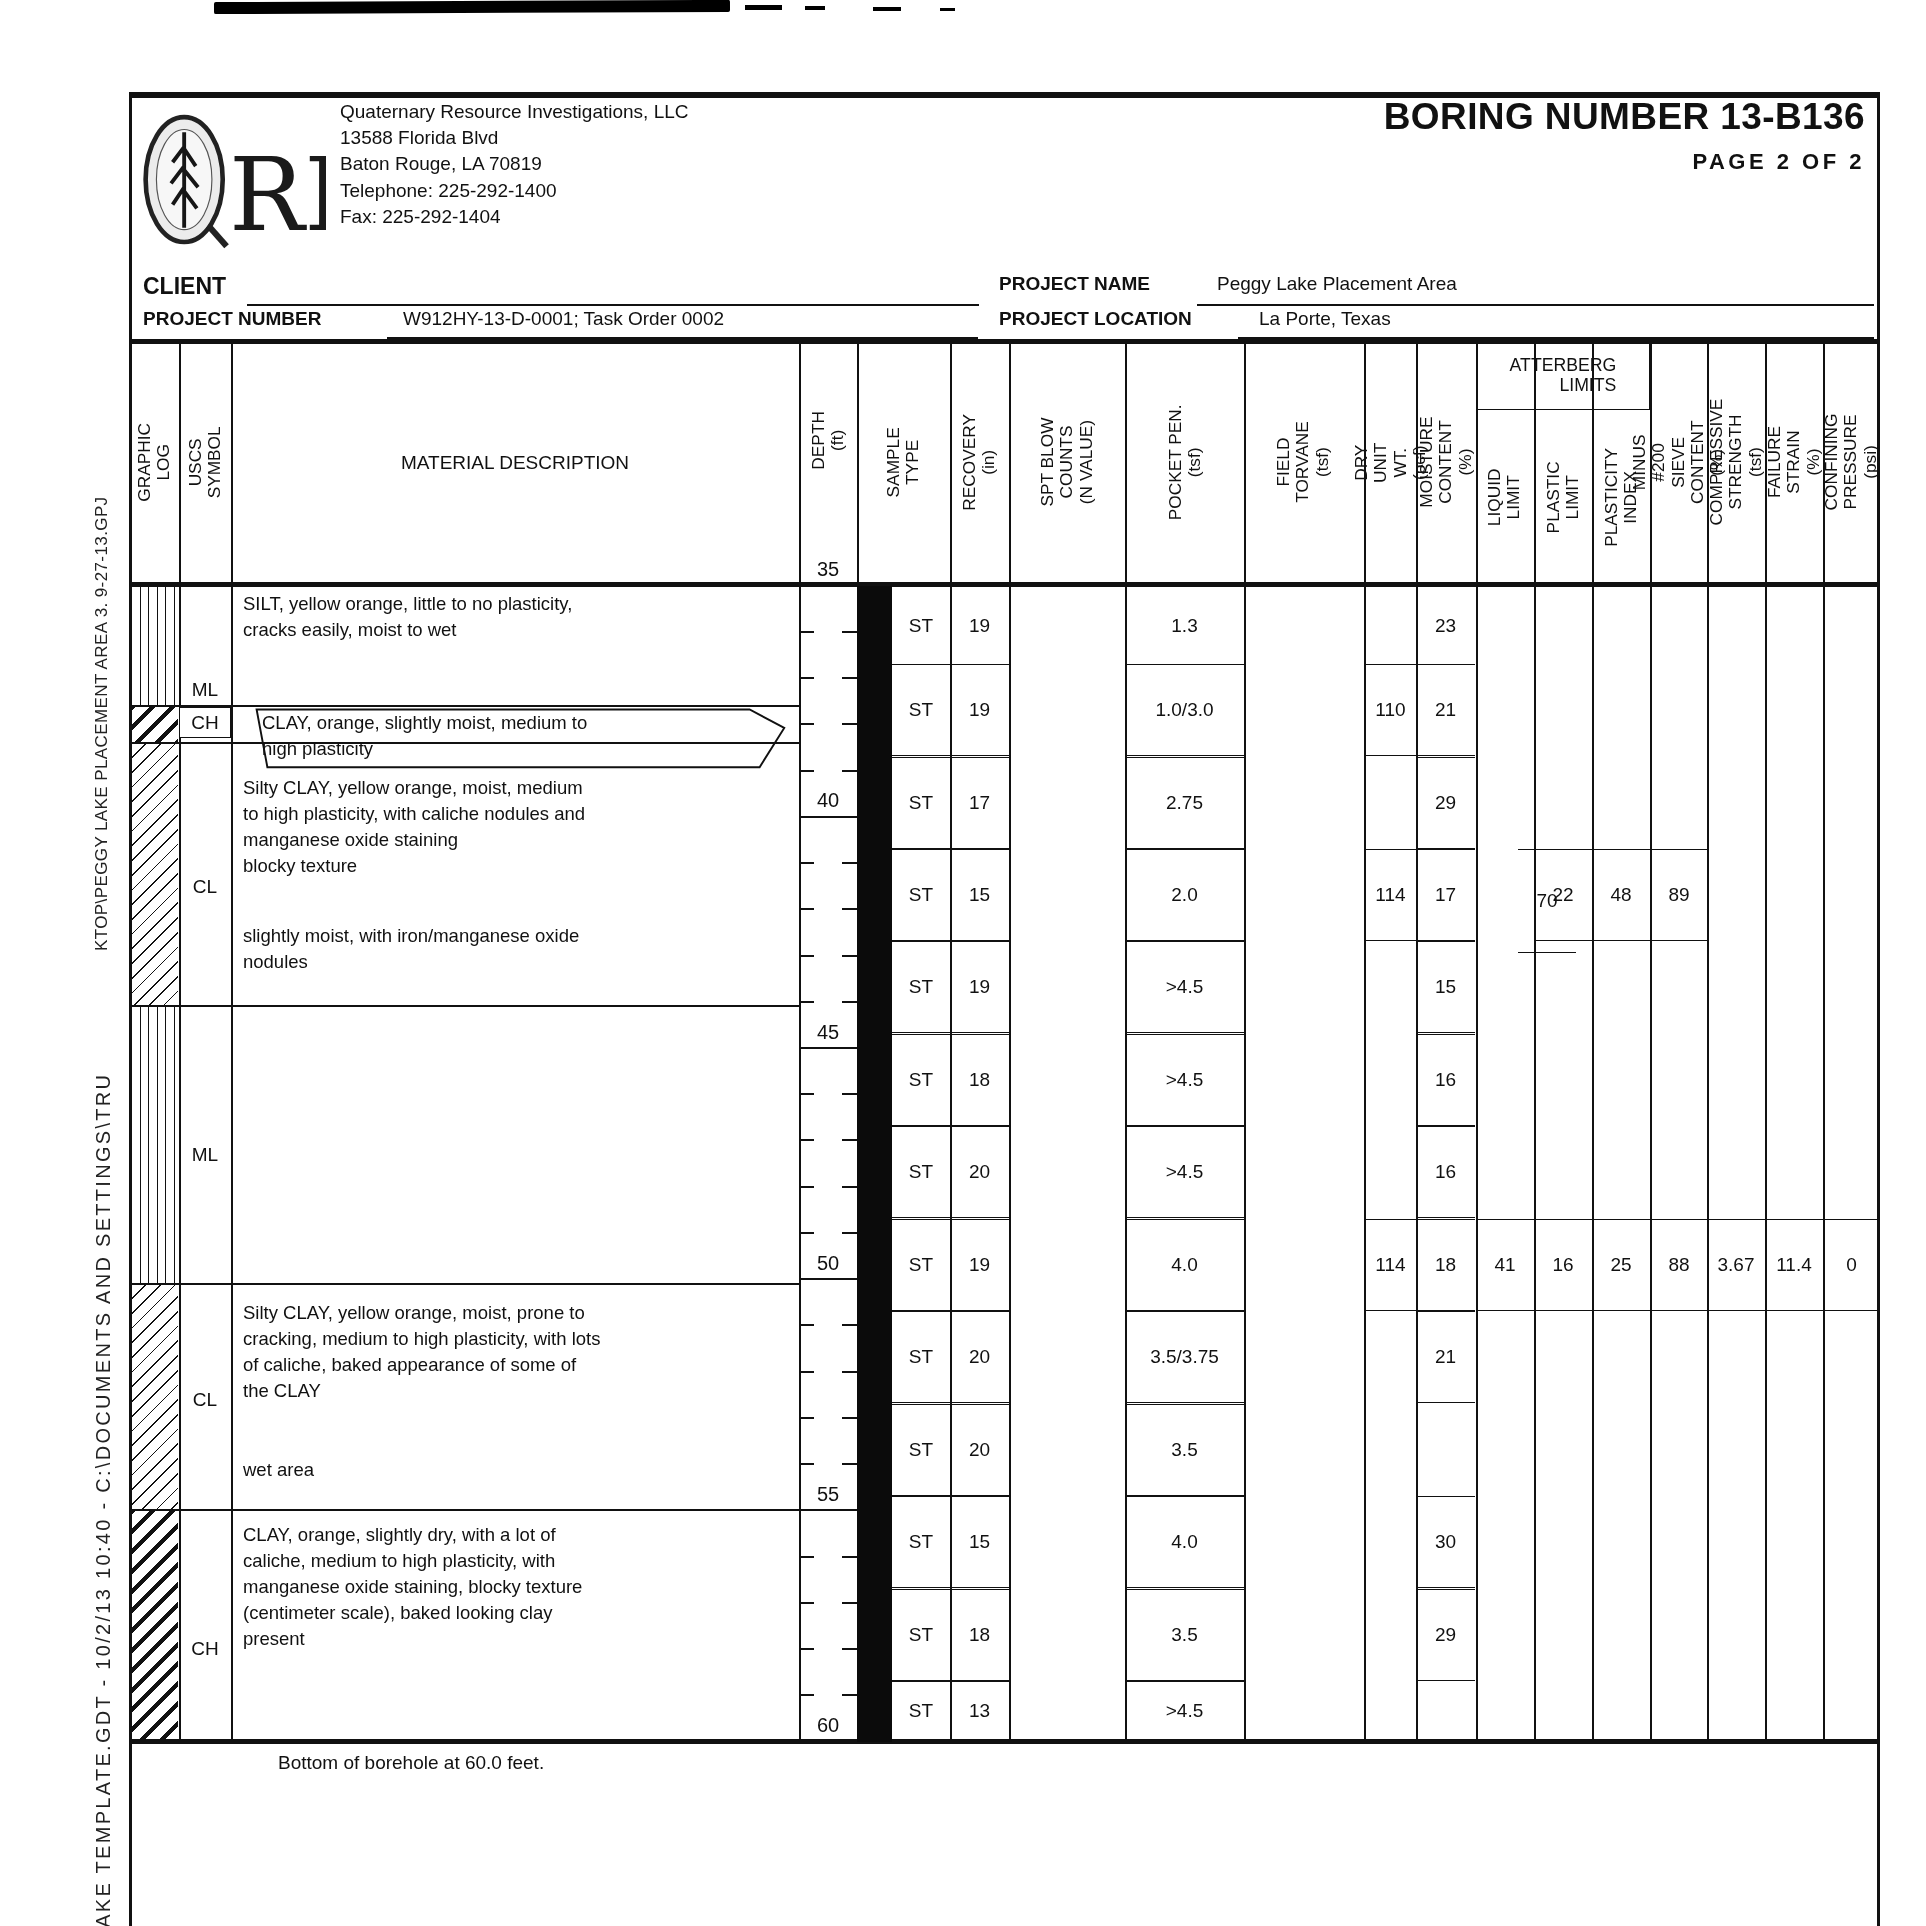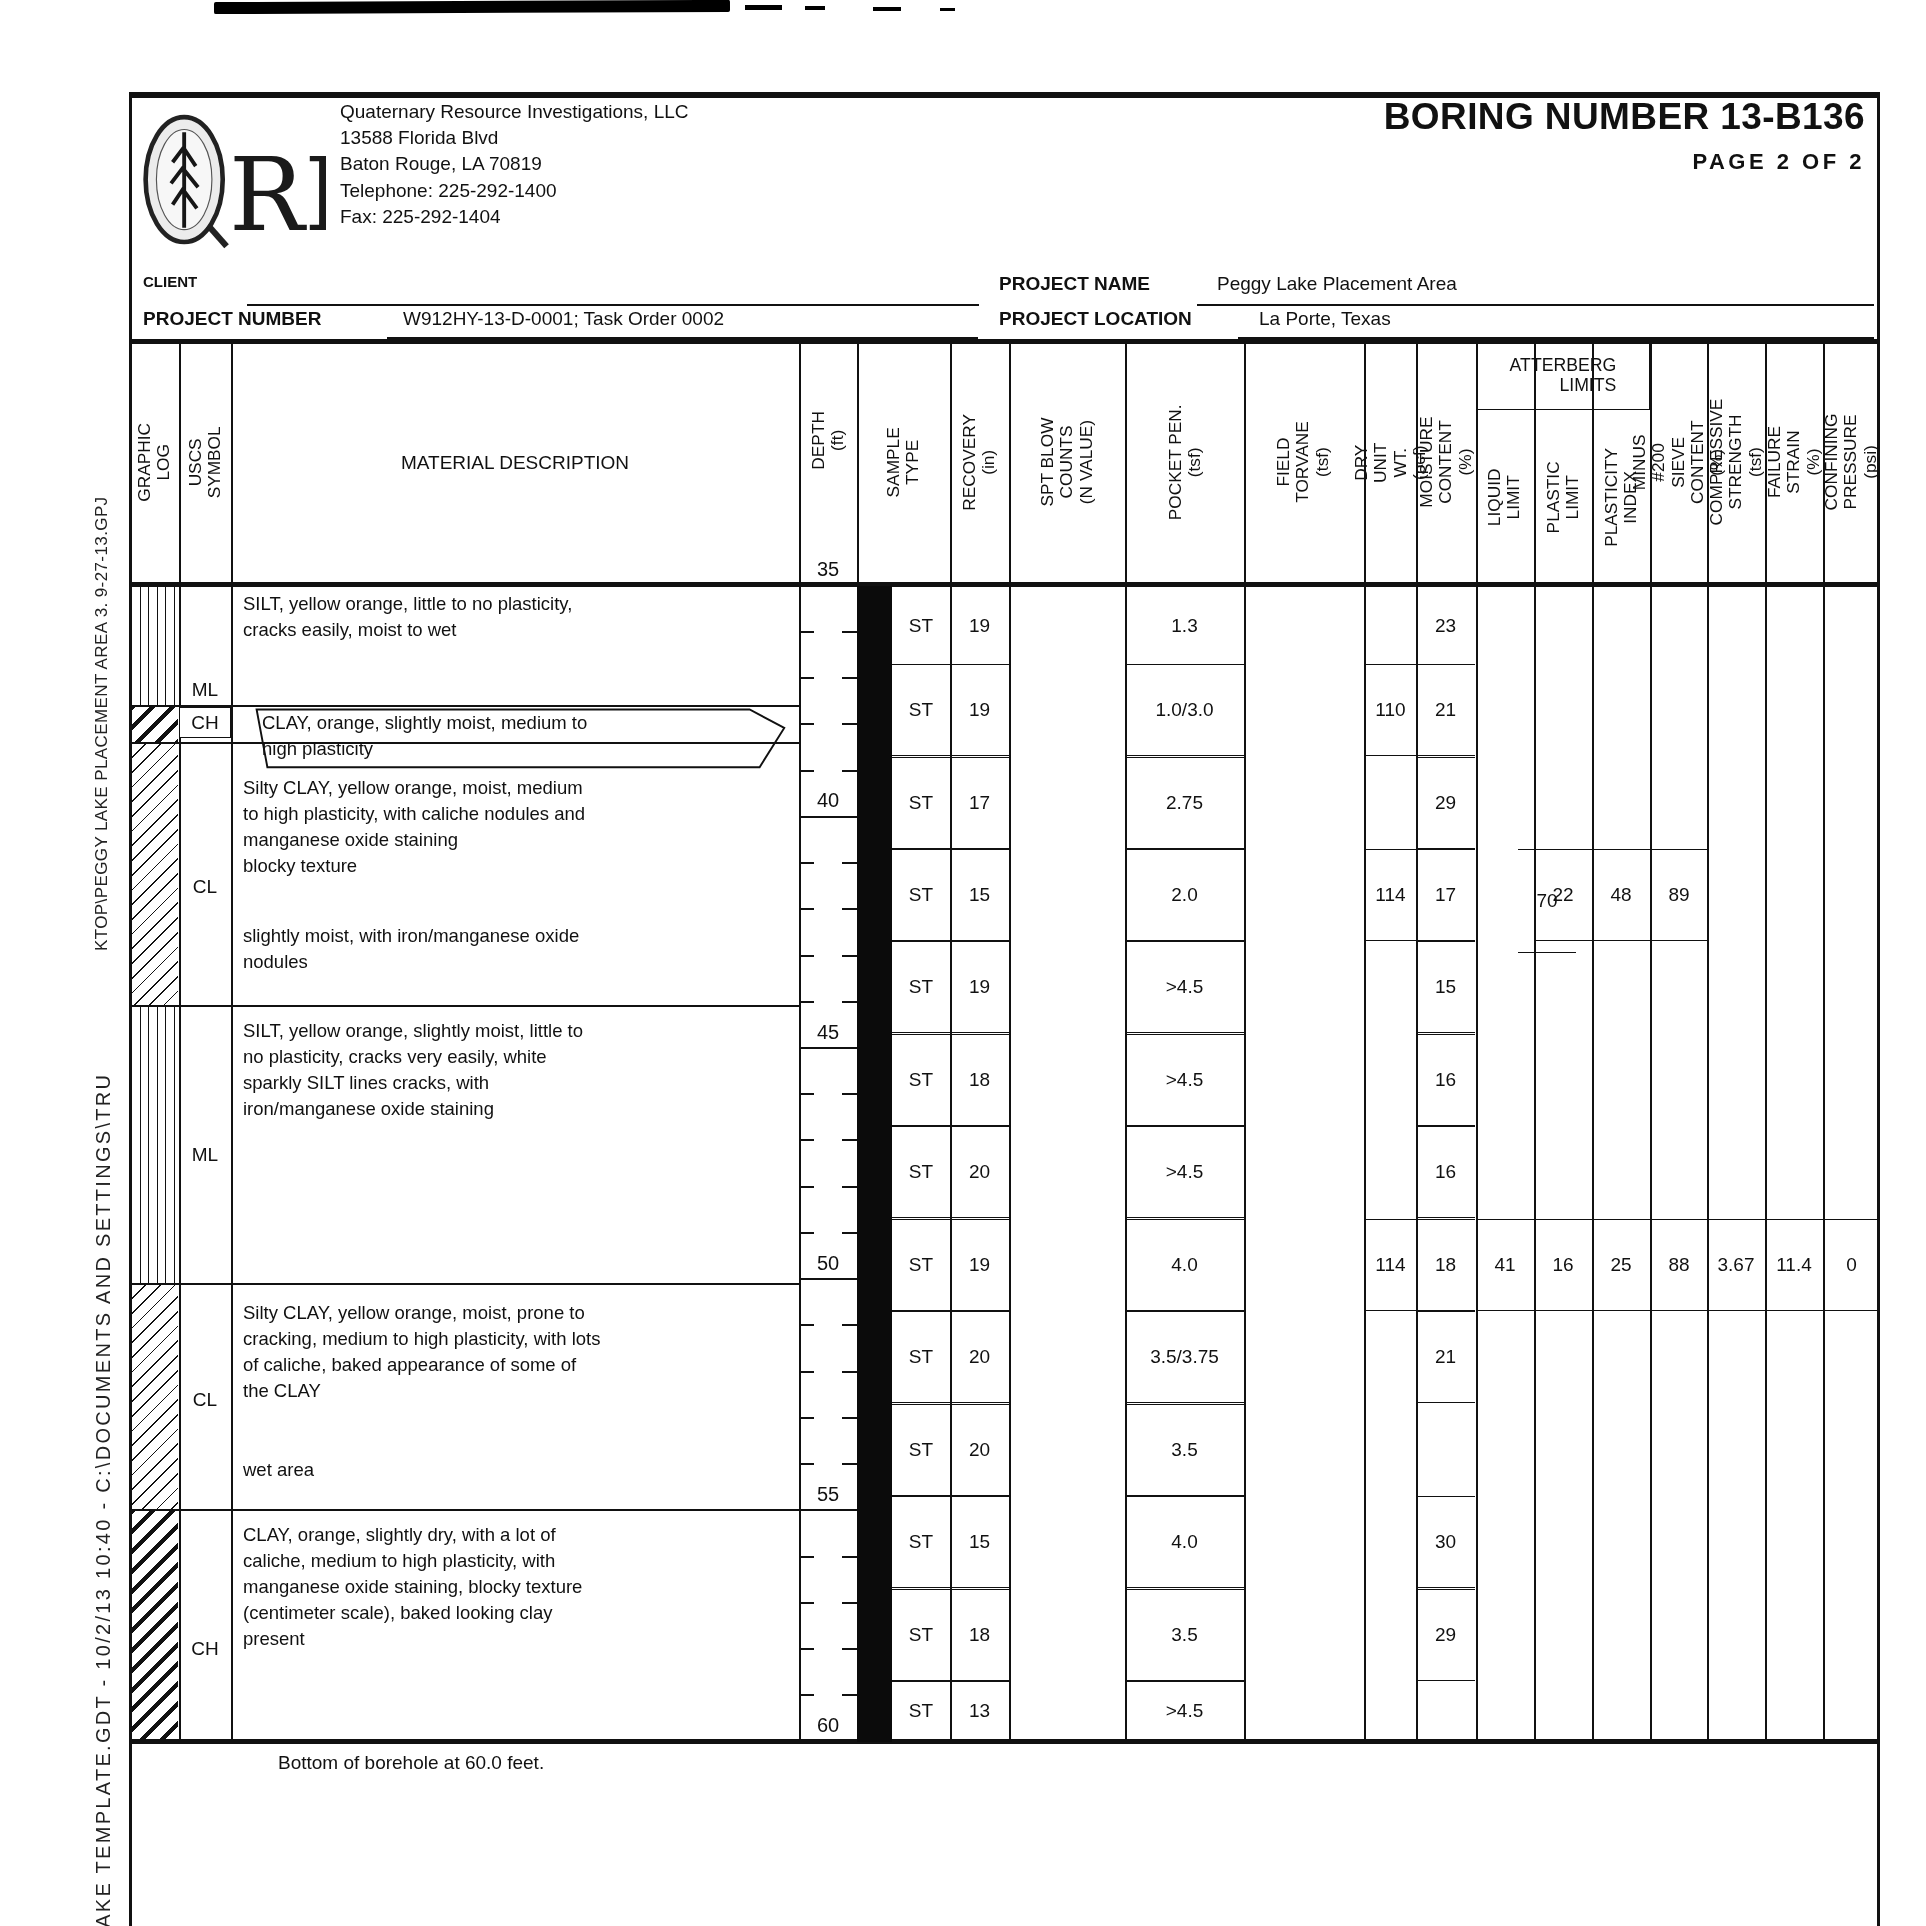--- a/index.html
+++ b/index.html
@@ -44,21 +44,21 @@
 
   <div class="abs" style="left:340px;top:101px;font-size:19px;">Quaternary Resource Investigations, LLC</div>
   <div class="abs" style="left:340px;top:127px;font-size:19px;">13588 Florida Blvd</div>
   <div class="abs" style="left:340px;top:153px;font-size:19px;">Baton Rouge, LA 70819</div>
   <div class="abs" style="left:340px;top:180px;font-size:19px;">Telephone:  225-292-1400</div>
   <div class="abs" style="left:340px;top:206px;font-size:19px;">Fax:  225-292-1404</div>
 
   <div class="abs bold" style="left:1079px;top:96px;width:786px;text-align:right;font-size:37px;letter-spacing:0.4px;">BORING NUMBER 13-B136</div>
   <div class="abs bold" style="left:1079px;top:149px;width:786px;text-align:right;font-size:22px;letter-spacing:3.5px;">PAGE  2  OF  2</div>
 
-  <div class="abs bold" style="left:143px;top:273px;font-size:15px;">CLIENT</div>
+  <div class="abs bold" style="left:143px;top:273px;font-size:23px;">CLIENT</div>
   <div class="abs line" style="left:247px;top:304px;width:732px;height:1.5px;"></div>
   <div class="abs bold" style="left:999px;top:273px;font-size:19px;">PROJECT NAME</div>
   <div class="abs" style="left:1217px;top:273px;font-size:19px;">Peggy Lake Placement Area</div>
   <div class="abs line" style="left:1197px;top:304px;width:677px;height:1.5px;"></div>
 
   <div class="abs bold" style="left:143px;top:308px;font-size:19px;">PROJECT NUMBER</div>
   <div class="abs" style="left:403px;top:308px;font-size:19px;">W912HY-13-D-0001; Task Order 0002</div>
   <div class="abs line" style="left:387px;top:337px;width:591px;height:1.5px;"></div>
   <div class="abs bold" style="left:999px;top:308px;font-size:19px;">PROJECT LOCATION</div>
   <div class="abs" style="left:1259px;top:308px;font-size:19px;">La Porte, Texas</div>
@@ -232,24 +232,20 @@
     <div class="abs flex" style="left: 179px; top: 871px; width: 52px; height: 31px; font-size: 19px; white-space: pre-line;">CL</div>
     <div class="abs" style="left: 243px; top: 775px; width: 524px; font-size: 18.5px; line-height: 26px; white-space: pre-line;">Silty CLAY, yellow orange, moist, medium
 to high plasticity, with caliche nodules and
 manganese oxide staining
 blocky texture</div>
     <div class="abs" style="left: 243px; top: 923px; width: 524px; font-size: 18.5px; line-height: 26px; white-space: pre-line;">slightly moist, with iron/manganese oxide
 nodules</div>
     <div class="abs pat-vertical-lines" style="left: 131px; top: 1006px; width: 47px; height: 277px;"></div>
     <div class="abs" style="left: 129px; top: 1283px; width: 670px; height: 1.5px; background: rgb(17, 17, 17);"></div>
     <div class="abs flex" style="left: 179px; top: 1139px; width: 52px; height: 31px; font-size: 19px; white-space: pre-line;">ML</div>
-    <div class="abs" style="left: 243px; top: 1018px; width: 524px; font-size: 18.5px; line-height: 26px; white-space: pre-line;">SILT, yellow orange, slightly moist, little to
-no plasticity, cracks very easily, white
-sparkly SILT lines cracks, with
-iron/manganese oxide staining</div>
     <div class="abs pat-diagonal-thin" style="left: 131px; top: 1284px; width: 47px; height: 227px;"></div>
     <div class="abs" style="left: 129px; top: 1509px; width: 670px; height: 1.5px; background: rgb(17, 17, 17);"></div>
     <div class="abs flex" style="left: 179px; top: 1384px; width: 52px; height: 31px; font-size: 19px; white-space: pre-line;">CL</div>
     <div class="abs" style="left: 243px; top: 1300px; width: 524px; font-size: 18.5px; line-height: 26px; white-space: pre-line;">Silty CLAY, yellow orange, moist, prone to
 cracking, medium to high plasticity, with lots
 of caliche, baked appearance of some of
 the CLAY</div>
     <div class="abs" style="left: 243px; top: 1457px; width: 524px; font-size: 18.5px; line-height: 26px; white-space: pre-line;">wet area</div>
     <div class="abs pat-diagonal-bold" style="left: 131px; top: 1510px; width: 47px; height: 231px;"></div>
     <div class="abs flex" style="left: 179px; top: 1633px; width: 52px; height: 31px; font-size: 19px; white-space: pre-line;">CH</div>

